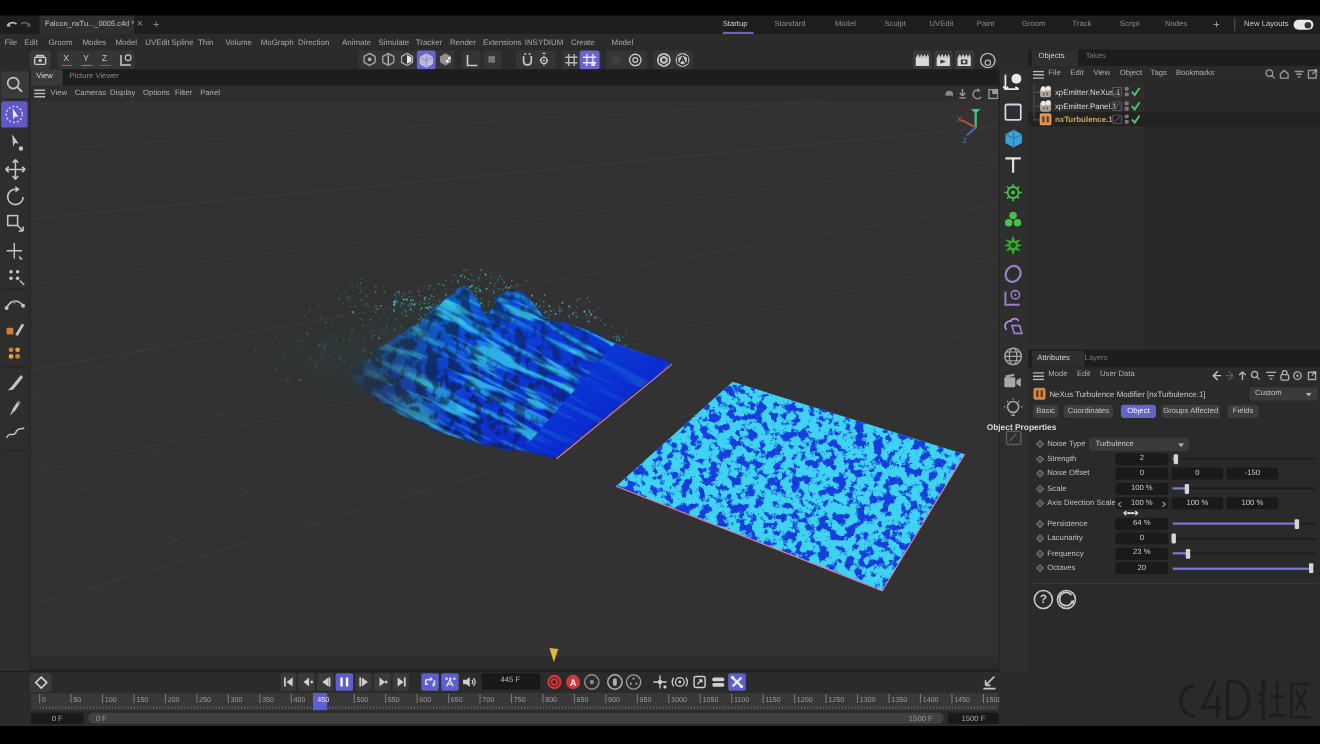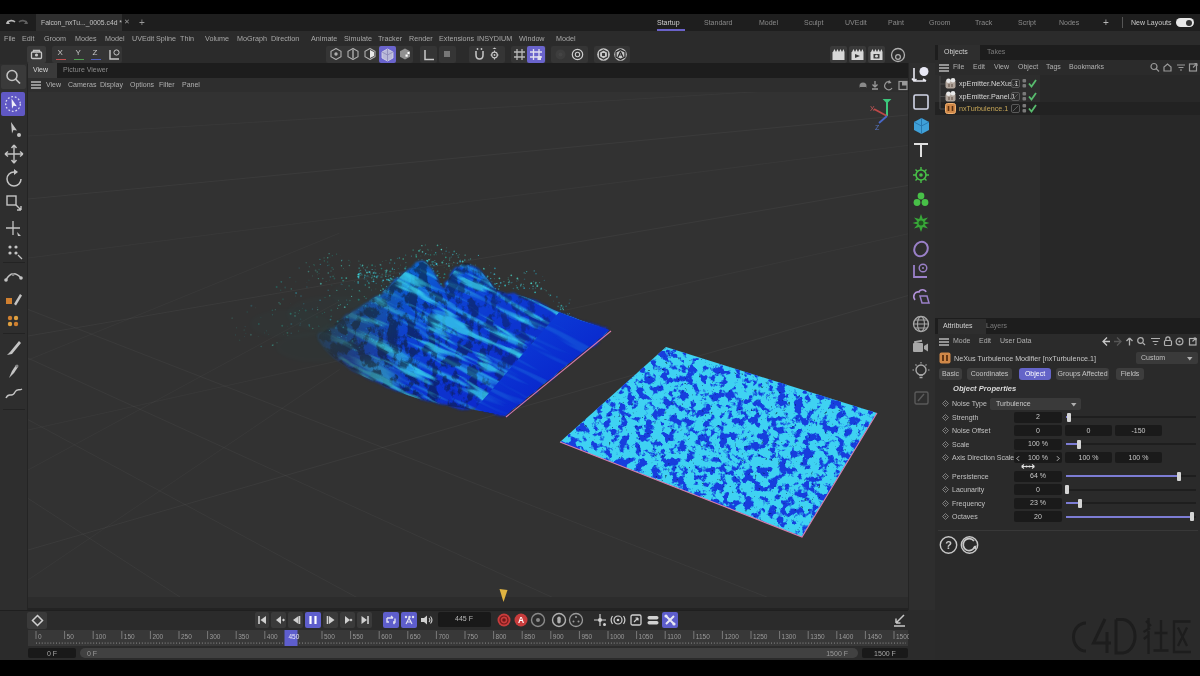--- a/index.html
+++ b/index.html
@@ -43,21 +43,21 @@
 <div style="position:absolute;left:180px;top:33.5px;font-size:7.2px;color:#a8a8a8;font-weight:normal;white-space:nowrap;">Thin</div>
 <div style="position:absolute;left:205px;top:33.5px;font-size:7.2px;color:#a8a8a8;font-weight:normal;white-space:nowrap;">Volume</div>
 <div style="position:absolute;left:237px;top:33.5px;font-size:7.2px;color:#a8a8a8;font-weight:normal;white-space:nowrap;">MoGraph</div>
 <div style="position:absolute;left:271px;top:33.5px;font-size:7.2px;color:#a8a8a8;font-weight:normal;white-space:nowrap;">Direction</div>
 <div style="position:absolute;left:311px;top:33.5px;font-size:7.2px;color:#a8a8a8;font-weight:normal;white-space:nowrap;">Animate</div>
 <div style="position:absolute;left:344px;top:33.5px;font-size:7.2px;color:#a8a8a8;font-weight:normal;white-space:nowrap;">Simulate</div>
 <div style="position:absolute;left:378px;top:33.5px;font-size:7.2px;color:#a8a8a8;font-weight:normal;white-space:nowrap;">Tracker</div>
 <div style="position:absolute;left:409px;top:33.5px;font-size:7.2px;color:#a8a8a8;font-weight:normal;white-space:nowrap;">Render</div>
 <div style="position:absolute;left:439px;top:33.5px;font-size:7.2px;color:#a8a8a8;font-weight:normal;white-space:nowrap;">Extensions</div>
 <div style="position:absolute;left:477px;top:33.5px;font-size:7.2px;color:#a8a8a8;font-weight:normal;white-space:nowrap;">INSYDIUM</div>
-<div style="position:absolute;left:519px;top:33.5px;font-size:7.2px;color:#a8a8a8;font-weight:normal;white-space:nowrap;">Window</div>
+<div style="position:absolute;left:519px;top:33.5px;font-size:7.2px;color:#a8a8a8;font-weight:normal;white-space:nowrap;">Create</div>
 <div style="position:absolute;left:556px;top:33.5px;font-size:7.2px;color:#a8a8a8;font-weight:normal;white-space:nowrap;">Model</div>
 <div style="position:absolute;left:0px;top:44px;width:1200px;height:20px;background:#2b2b2b"></div>
 <div style="position:absolute;left:27px;top:46px;width:19px;height:17px;background:#3a3a3a;border-radius:2px"></div>
 <svg style="position:absolute;left:30px;top:48px;" width="13" height="13" viewBox="0 0 13 13">
     <rect x="1.5" y="4" width="10" height="6.5" rx="1" fill="none" stroke="#c8c8c8" stroke-width="1.3"></rect>
     <path d="M3.5 4 L3.5 2.5 L9.5 2.5 L9.5 4" stroke="#c8c8c8" stroke-width="1.3" fill="none"></path>
     <circle cx="6.5" cy="7" r="1.6" fill="#c8c8c8"></circle>
   </svg>
 <div style="position:absolute;left:52px;top:46px;width:70px;height:17px;background:#353535;border-radius:2px"></div>
 <div style="position:absolute;left:57.5px;top:48px;font-size:8px;color:#c8c8c8;font-weight:normal;white-space:nowrap;">X</div>
@@ -1351,21 +1351,21 @@
     <rect x="0.5" y="0.5" width="8" height="8" rx="1.5" fill="none" stroke="#5a5a5a" stroke-width="1"></rect>
     <path d="M2 7 L7 2" stroke="#5a5a5a" stroke-width="1"></path>
     <rect x="11.5" y="0" width="3.6" height="3.6" rx="1" fill="#7a7a7a"></rect>
     <rect x="11.5" y="5" width="3.6" height="3.6" rx="1" fill="#7a7a7a"></rect>
     <path d="M18 4.5 L20.5 7.5 L25 1" stroke="#58bc6e" stroke-width="1.8" fill="none"></path>
   </svg>
 <svg style="position:absolute;left:945px;top:103px;" width="11" height="11" viewBox="0 0 11 11">
     <rect x="0.5" y="0.5" width="10" height="10" rx="2" fill="#d08848" stroke="#f0b070" stroke-width="1"></rect>
     <path d="M3.5 3 L3.5 8 M7.5 3 L7.5 8" stroke="#5a3010" stroke-width="1.6"></path>
   </svg>
-<div style="position:absolute;left:959px;top:104px;font-size:7.2px;color:#c8a858;font-weight:normal;white-space:nowrap;">nxTurbulence.1</div>
+<div style="position:absolute;left:959px;top:104px;font-size:7.2px;color:#c8a858;font-weight:bold;white-space:nowrap;">nxTurbulence.1</div>
 <svg style="position:absolute;left:1011px;top:104px;" width="26" height="9" viewBox="0 0 26 9">
     <rect x="0.5" y="0.5" width="8" height="8" rx="1.5" fill="none" stroke="#5a5a5a" stroke-width="1"></rect>
     <path d="M2 7 L7 2" stroke="#5a5a5a" stroke-width="1"></path>
     <rect x="11.5" y="0" width="3.6" height="3.6" rx="1" fill="#7a7a7a"></rect>
     <rect x="11.5" y="5" width="3.6" height="3.6" rx="1" fill="#7a7a7a"></rect>
     <path d="M18 4.5 L20.5 7.5 L25 1" stroke="#58bc6e" stroke-width="1.8" fill="none"></path>
   </svg>
 <div style="position:absolute;left:935px;top:318px;width:265px;height:16px;background:#1d1d1d"></div>
 <div style="position:absolute;left:938px;top:319px;width:48px;height:15px;background:#2e2e2e"></div>
 <div style="position:absolute;left:943px;top:322px;font-size:7px;color:#d2d2d2;font-weight:normal;white-space:nowrap;">Attributes</div>
@@ -1404,21 +1404,21 @@
 <div style="position:absolute;left:939px;top:368px;width:23px;height:12px;background:#3d3d3d;border-radius:3px"></div>
 <div style="position:absolute;left:950.5px;top:370px;font-size:7px;color:#c4c4c4;font-weight:normal;white-space:nowrap;transform:translateX(-50%)">Basic</div>
 <div style="position:absolute;left:967px;top:368px;width:45px;height:12px;background:#3d3d3d;border-radius:3px"></div>
 <div style="position:absolute;left:989.5px;top:370px;font-size:7px;color:#c4c4c4;font-weight:normal;white-space:nowrap;transform:translateX(-50%)">Coordinates</div>
 <div style="position:absolute;left:1019px;top:368px;width:32px;height:12px;background:#6464c8;border-radius:3px"></div>
 <div style="position:absolute;left:1035.0px;top:370px;font-size:7px;color:#ffffff;font-weight:normal;white-space:nowrap;transform:translateX(-50%)">Object</div>
 <div style="position:absolute;left:1056px;top:368px;width:53px;height:12px;background:#3d3d3d;border-radius:3px"></div>
 <div style="position:absolute;left:1082.5px;top:370px;font-size:7px;color:#c4c4c4;font-weight:normal;white-space:nowrap;transform:translateX(-50%)">Groups Affected</div>
 <div style="position:absolute;left:1116px;top:368px;width:28px;height:12px;background:#3d3d3d;border-radius:3px"></div>
 <div style="position:absolute;left:1130.0px;top:370px;font-size:7px;color:#c4c4c4;font-weight:normal;white-space:nowrap;transform:translateX(-50%)">Fields</div>
-<div style="position:absolute;left:953px;top:384px;font-size:7.6px;color:#d8d8d8;font-weight:bold;white-space:nowrap;font-style:italic;">Object Properties</div>
+<div style="position:absolute;left:897px;top:384px;font-size:7.6px;color:#d8d8d8;font-weight:bold;white-space:nowrap;">Object Properties</div>
 <svg style="position:absolute;left:942px;top:400px;" width="7" height="7" viewBox="0 0 7 7">
     <path d="M3.5 0.5 L6.5 3.5 L3.5 6.5 L0.5 3.5 Z" fill="none" stroke="#808080" stroke-width="1"></path>
     <circle cx="3.5" cy="3.5" r="0.8" fill="#808080"></circle>
   </svg>
 <div style="position:absolute;left:952px;top:400px;font-size:7px;color:#c0c0c0;font-weight:normal;white-space:nowrap;">Noise Type</div>
 <div style="position:absolute;left:990px;top:398px;width:91px;height:12px;background:#3a3a3a;border-radius:2px"></div>
 <div style="position:absolute;left:996px;top:400px;font-size:7px;color:#c8c8c8;font-weight:normal;white-space:nowrap;">Turbulence</div>
 <svg style="position:absolute;left:1071px;top:402.5px;" width="6" height="4" viewBox="0 0 6 4">
     <path d="M0 0 L5.5 0 L2.75 3.5 Z" fill="#b0b0b0"></path>
   </svg>

